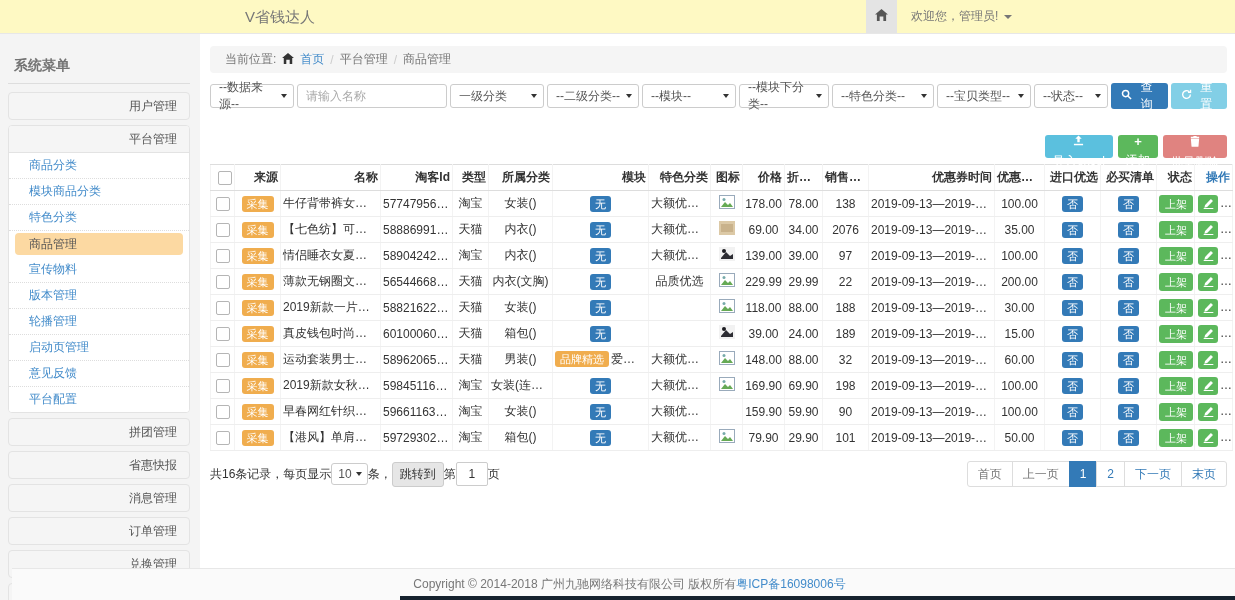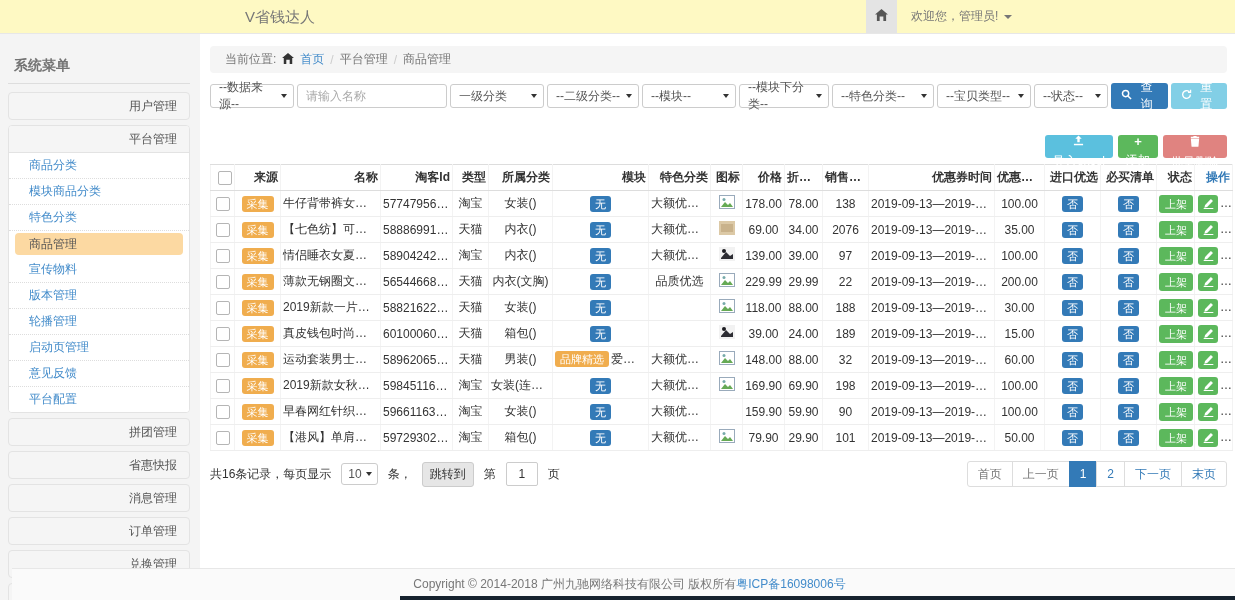--- a/index.html
+++ b/index.html
@@ -58,21 +58,21 @@
   .bdg{display:inline-block;padding:1px 5px;border-radius:3px;color:#fff;font-size:11px;line-height:14px;}
   .bdg-orange{background:#f0ad4e;}
   .bdg-blue{background:#337ab7;}
   .bdg-green{background:#5cb85c;padding:2px 6px;}
   .mod-extra{margin-left:2px;}
   .op{display:inline-flex;width:20px;height:18px;border-radius:3px;align-items:center;justify-content:center;border:none;cursor:pointer;margin:0 1px;padding:0;vertical-align:middle;}
   .op-edit{background:#5cb85c;}
   .op-del{background:#d9534f;}
   
   .pg-row{display:flex;justify-content:space-between;align-items:center;margin-top:10px;}
-  .pg-left{display:flex;align-items:center;gap:10px;color:#333;}
+  .pg-left{display:flex;align-items:center;gap:0;color:#333;}
   .sel-mini{height:22px;padding:0 5px 0 6px;}
   .jump-btn{background:#e6e6e6;border:1px solid #ccc;border-radius:3px;padding:3px 7px;color:#333;cursor:pointer;font-size:12px;font-family:inherit;}
   .jump-input{width:26px;height:20px;border:1px solid #ccc;border-radius:2px;text-align:center;font-size:12px;font-family:inherit;outline:none;color:#333;}
   .pages{display:flex;}
   .pg{border:1px solid #ddd;background:#fff;padding:4px 10px;color:#337ab7;margin-left:-1px;cursor:pointer;text-decoration:none;line-height:16px;}
   .pg.muted{color:#777;}
   .pg.active{background:#337ab7;border-color:#337ab7;color:#fff;}
   .pg:first-child{border-radius:3px 0 0 3px;margin-left:0;}
   .pg:last-child{border-radius:0 3px 3px 0;}
   

